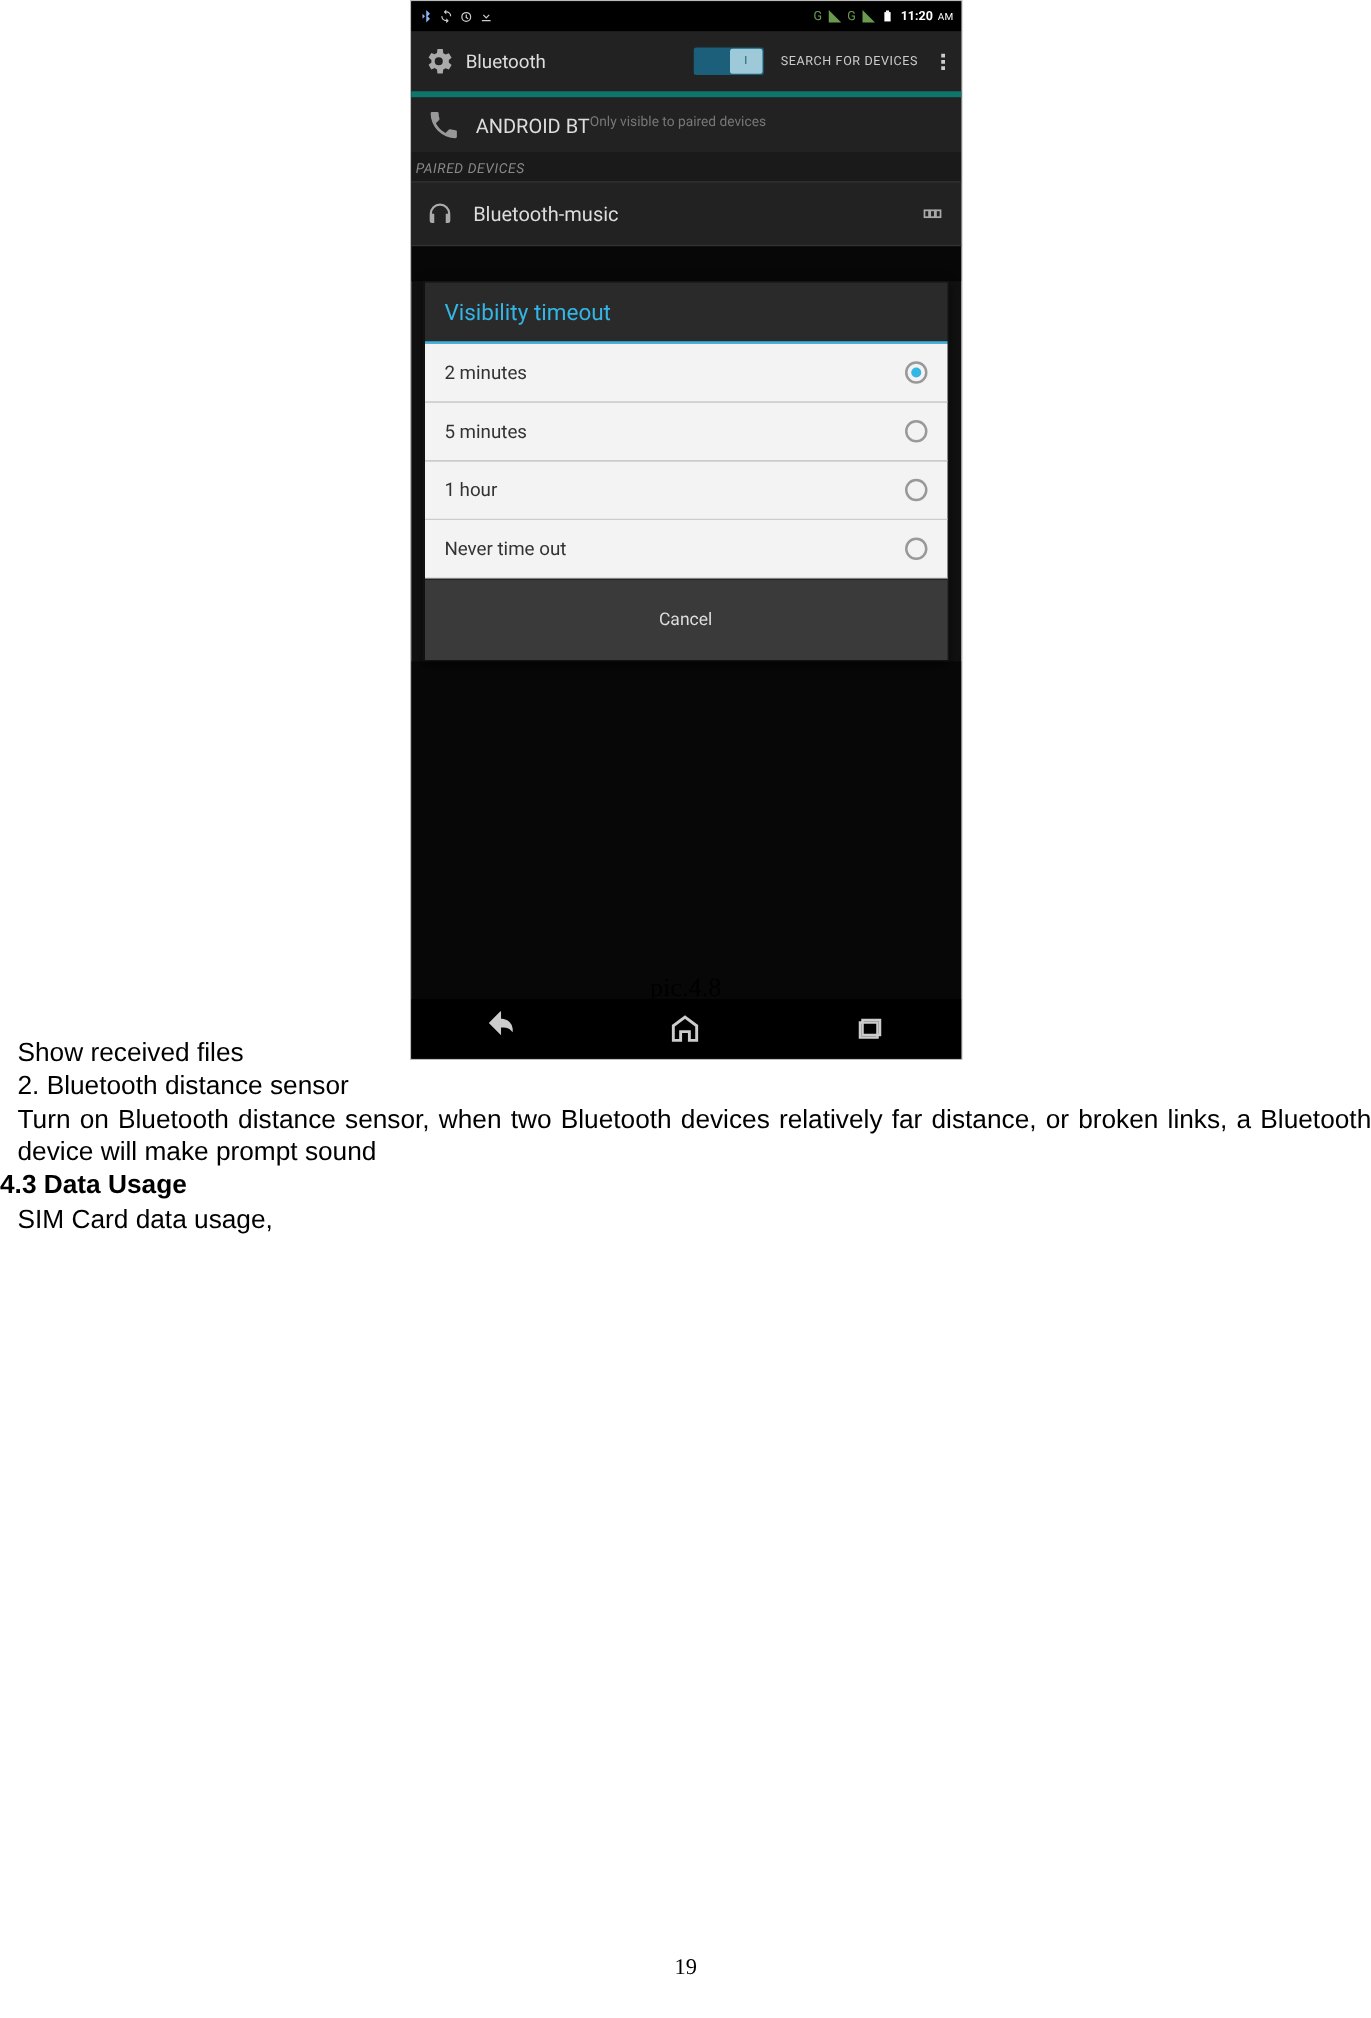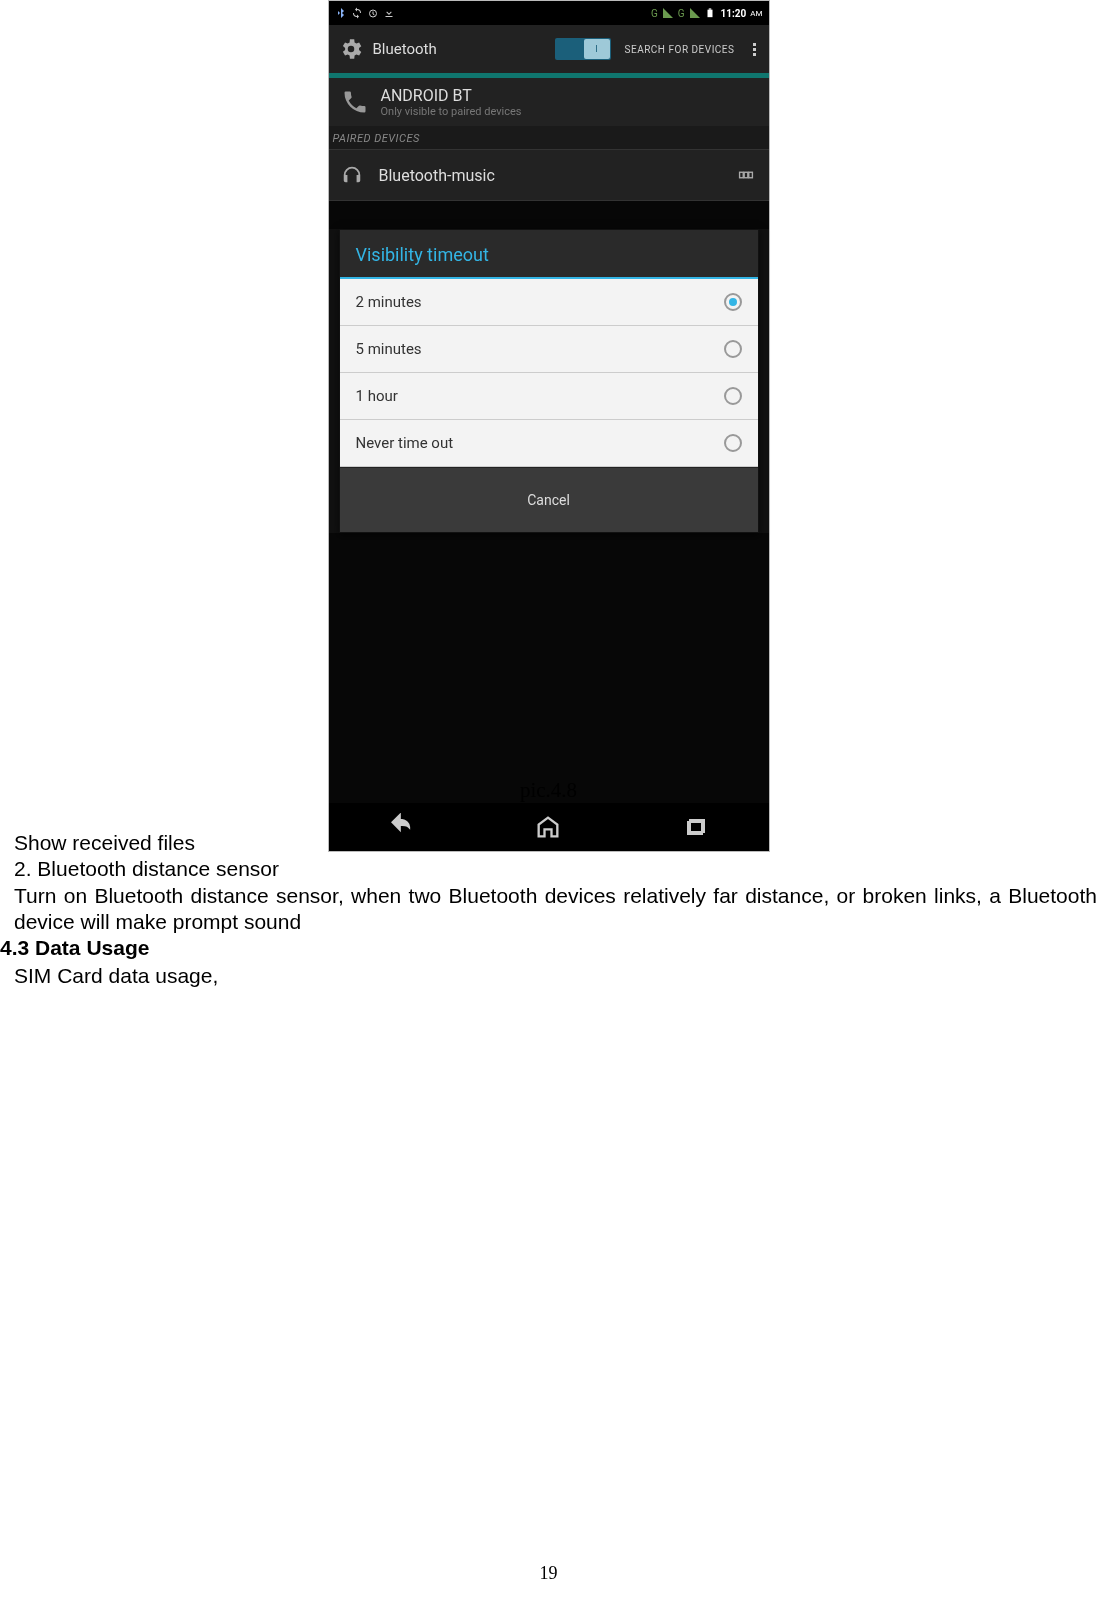--- a/index.html
+++ b/index.html
@@ -107,21 +107,21 @@
   
   .devrow {
     display:flex; align-items:center;
     padding: 8px 12px;
     background: #222;
   }
   .devrow .phoneicon {
     width:28px; height:28px;
     margin-right: 12px;
   }
-  .devrow .texts { display:flex; flex-direction:column;justify-content:flex-end; }
+  .devrow .texts { display:flex; flex-direction:row;justify-content:flex-end; }
   .devrow .name { font-size: 16px; color:#ddd; }
   .devrow .sub { font-size: 11px; color:#777; }
 
   .sectionlabel {
     font-size: 11px;
     color: #888;
     padding: 6px 4px 4px;
     background: #1a1a1a;
     letter-spacing: 0.5px;
     font-style: italic;

